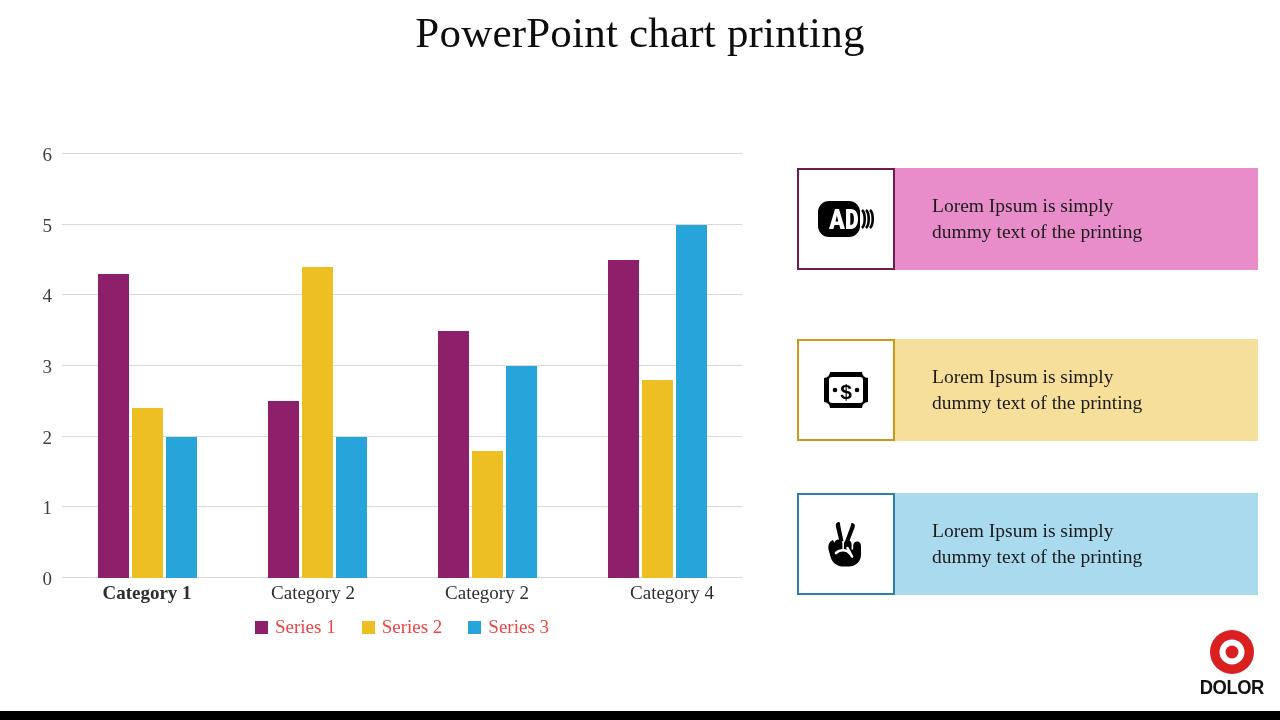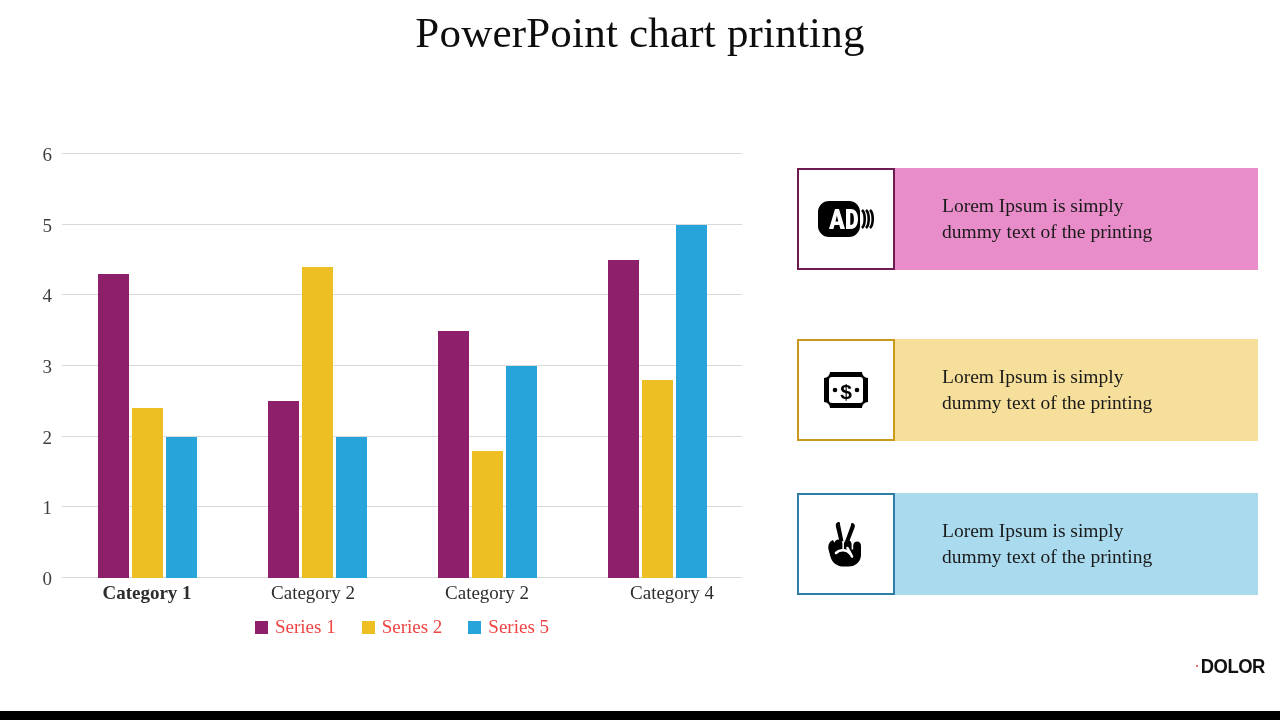--- a/index.html
+++ b/index.html
@@ -91,35 +91,35 @@
     width:98px; height:102px;
     background:#ffffff;
     border:2px solid #000;
     display:flex; align-items:center; justify-content:center;
     flex:0 0 98px;
     position:relative; z-index:2;
   }
   .card-body{
     flex:1 1 auto;
     display:flex; align-items:center;
-    padding-left:47px;
+    padding-left:37px;
   }
   .card-text{
     font-size:19.5px;
     line-height:1.33;
     color:#1a1a1a;
     white-space:pre-line;
   }
 
   
   #brand-logo{
     position:absolute;
     left:1196px; top:629px;
     width:72px; height:74px;
-    display:flex; 
+    display:flex; flex-direction:column;
     align-items:center; justify-content:flex-start;
   }
   #logo-mark{ width:46px; height:46px; display:block; }
   #logo-wordmark{
     margin-top:1px;
     font-family:"Liberation Sans", sans-serif;
     font-weight:700;
     font-size:20px;
     letter-spacing:-0.5px;
     color:#111;
@@ -184,21 +184,21 @@
       <div class="legend-item">
         <span class="legend-swatch" style="background: rgb(142, 31, 107);"></span>
         <span class="legend-label">Series 1</span>
       </div>
       <div class="legend-item">
         <span class="legend-swatch" style="background: rgb(237, 191, 34);"></span>
         <span class="legend-label">Series 2</span>
       </div>
       <div class="legend-item">
         <span class="legend-swatch" style="background: rgb(39, 164, 217);"></span>
-        <span class="legend-label">Series 5</span>
+        <span class="legend-label">Series 3</span>
       </div>
     </div>
 </div>
 
 <div class="info-card" id="card-0">
   <div class="card-icon-box" style="border-color: rgb(110, 27, 82);">
     <svg width="58" height="40" viewBox="0 0 58 40">
       <rect x="1" y="2" width="42" height="36" rx="11" fill="#000"></rect>
       <path d="M12 30 L18 10 L22 10 L28 30 L23.4 30 L22.3 26 L17.5 26 L16.4 30 Z M18.5 22.4 L21.3 22.4 L19.9 16.6 Z" fill="#fff"></path>
       <path d="M29 10 L34 10 C38.4 10 41 13.9 41 20 C41 26.1 38.4 30 34 30 L29 30 Z M33.3 14.1 L33.3 25.9 L34 25.9 C36 25.9 36.9 23.9 36.9 20 C36.9 16.1 36 14.1 34 14.1 Z" fill="#fff"></path>

